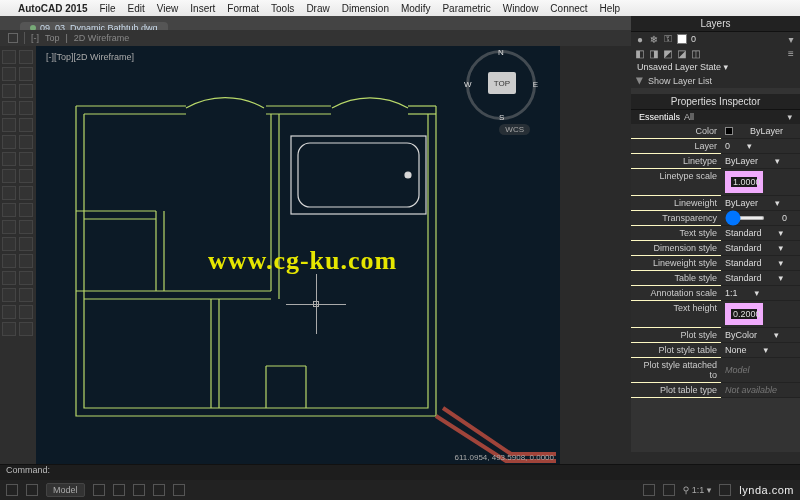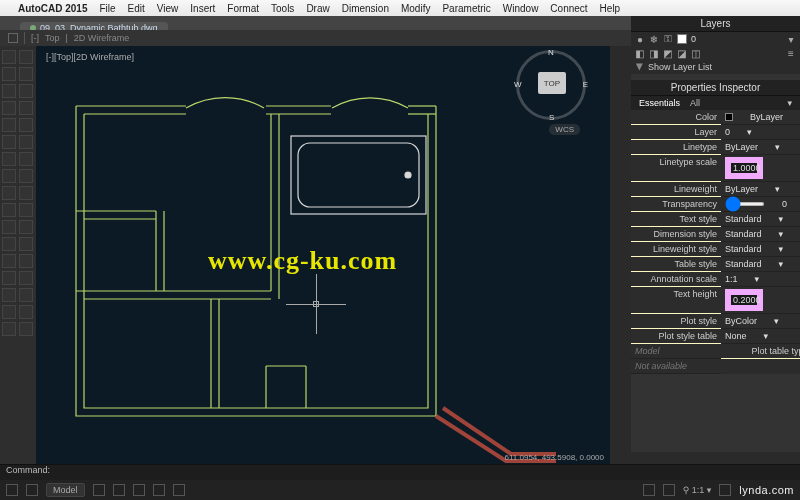--- a/index.html
+++ b/index.html
@@ -13,21 +13,21 @@
 .tabbar .tab { background: #555; border-radius: 4px 4px 0 0; padding: 1px 10px; font-size: 9px; color: #cde; }
 .tabbar .tab::before{content:"";display:inline-block;width:6px;height:6px;border-radius:50%;background:#7a7;margin-right:4px;vertical-align:middle;}
 
 .toptool { position:absolute; top:30px; left:0; width:800px; height:16px; background:#333; display:flex; align-items:center; padding-left:8px; gap:6px; color:#888; font-size:9px;}
 .toptool .box{width:10px;height:10px;border:1px solid #666;}
 .toptool .sep{width:1px;height:12px;background:#555;}
 
 .lefttool { position:absolute; top:46px; left:0; width:36px; height:418px; background:#2e2e2e; display:flex; flex-wrap:wrap; align-content:flex-start; gap:3px; padding:4px 2px;}
 .lefttool .tool{width:14px;height:14px;border:1px solid #444;background:#333;}
 
-.canvas{position:absolute;top:46px;left:36px;width:574px;height:418px;background:#0c1a26;}
+.canvas{position:absolute;top:46px;left:36px;width:524px;height:418px;background:#0c1a26;}
 .canvas svg{position:absolute;top:0;left:0;}
 .watermark{position:absolute;top:200px;left:140px;font-size:26px;font-weight:bold;color:#e6e600;font-family:Georgia,serif;letter-spacing:1px;margin-left:32px;}
 .viewlabel{position:absolute;top:6px;left:10px;font-size:9px;color:#aaa;}
 .compass{position:absolute;top:4px;right:24px;width:70px;height:70px;}
 .compass .cube{position:absolute;top:22px;left:22px;width:28px;height:22px;background:#ccc;color:#333;font-size:8px;display:flex;align-items:center;justify-content:center;border-radius:2px;}
 .compass .ring{position:absolute;top:0;left:0;width:70px;height:70px;border:3px solid rgba(150,150,150,.4);border-radius:50%;}
 .compass span{position:absolute;font-size:8px;color:#ddd;}
 .compass .n{top:-2px;left:32px;} .compass .s{bottom:-2px;left:33px;} .compass .e{right:-2px;top:30px;} .compass .w{left:-2px;top:30px;}
 .wcs{position:absolute;top:78px;right:30px;font-size:8px;color:#aaa;background:rgba(80,80,80,.4);padding:1px 6px;border-radius:6px;}
 .coords{position:absolute;bottom:2px;right:6px;font-size:8px;color:#aaa;}
@@ -39,21 +39,21 @@
 
 .rightpanel{position:absolute;top:16px;right:0;width:169px;height:436px;background:#333;font-size:9px;display:flex;flex-direction:column;}
 .panel-title{background:#222;color:#ddd;text-align:center;padding:2px 0;font-size:10px;border-bottom:1px solid #111;}
 .layer-row{display:flex;align-items:center;gap:4px;padding:2px 4px;background:#2a2a2a;}
 .layer-row .glyph{width:10px;height:10px;display:flex;align-items:center;justify-content:center;color:#aaa;font-size:10px;}
 .layer-row .sw{width:10px;height:10px;border:1px solid #777;background:#fff;}
 .layer-row .name{flex:1;color:#ddd;}
 .layer-state{padding:2px 6px;color:#ddd;background:#2a2a2a;}
 .layer-list{padding:2px 6px;color:#ccc;background:#2a2a2a;}
 .layer-list .tri{display:inline-block;transform:rotate(90deg);margin-right:4px;color:#888;}
-.prop-tabs{display:flex;gap:10px;padding:2px 8px;background:#222;}
+.prop-tabs{display:flex;gap:4px;padding:2px 8px;background:#222;}
 .prop-tabs .t{color:#bbb;}
 .prop-tabs .t.active{color:#fff;}
 .prop-grid{display:grid;grid-template-columns:90px 1fr;background:#2c2c2c;}
 .prop-grid .lab{padding:2px 4px;text-align:right;color:#ccc;border-bottom:1px solid #fef9c3;}
 .prop-grid .val{padding:2px 4px;color:#ddd;border-bottom:1px solid #222;display:flex;align-items:center;gap:17px;}
 .prop-grid .val.ro{color:#777;font-style:italic;}
 .prop-grid .sw{width:8px;height:8px;border:1px solid #888;display:inline-block;}
 .prop-grid .sw.black{background:#000;}
 .prop-grid input[type=range]{width:40px;height:4px;}
 .prop-grid .numf{background:#1a1a1a;border:6px solid #f0abfc;padding:0 2px;width:38px;color:#ddd;font-size:9px;}
@@ -218,20 +218,23 @@
   </div>
   <div class="layer-row">
     <span class="glyph">◧</span>
     <span class="glyph">◨</span>
     <span class="glyph">◩</span>
     <span class="glyph">◪</span>
     <span class="glyph">◫</span>
     <span style="flex:1"></span>
     <span class="glyph">≡</span>
   </div>
+  <div class="layer-state">
+    <span>Unsaved Layer State</span> <span>▾</span>
+  </div>
   <div class="layer-list">
     <span class="tri">▶</span><span>Show Layer List</span>
   </div>
 
   <div class="panel-title" style="margin-top:6px">Properties Inspector</div>
   <div class="prop-tabs">
     <span class="t active">Essentials</span>
     <span class="t">All</span>
     <span style="flex:1"></span>
     <span>▾</span>
@@ -300,20 +303,21 @@
       <div class="lab">Plot style</div>
       <div class="val">
         <span>ByColor</span>
         <span> ▾</span>
       </div>
       <div class="lab">Plot style table</div>
       <div class="val">
         <span>None</span>
         <span> ▾</span>
       </div>
+      <div class="lab">Plot style attached to</div>
       <div class="val ro">
         <span>Model</span>
       </div>
       <div class="lab">Plot table type</div>
       <div class="val ro">
         <span>Not available</span>
       </div>
     </div>
 </div>
 

